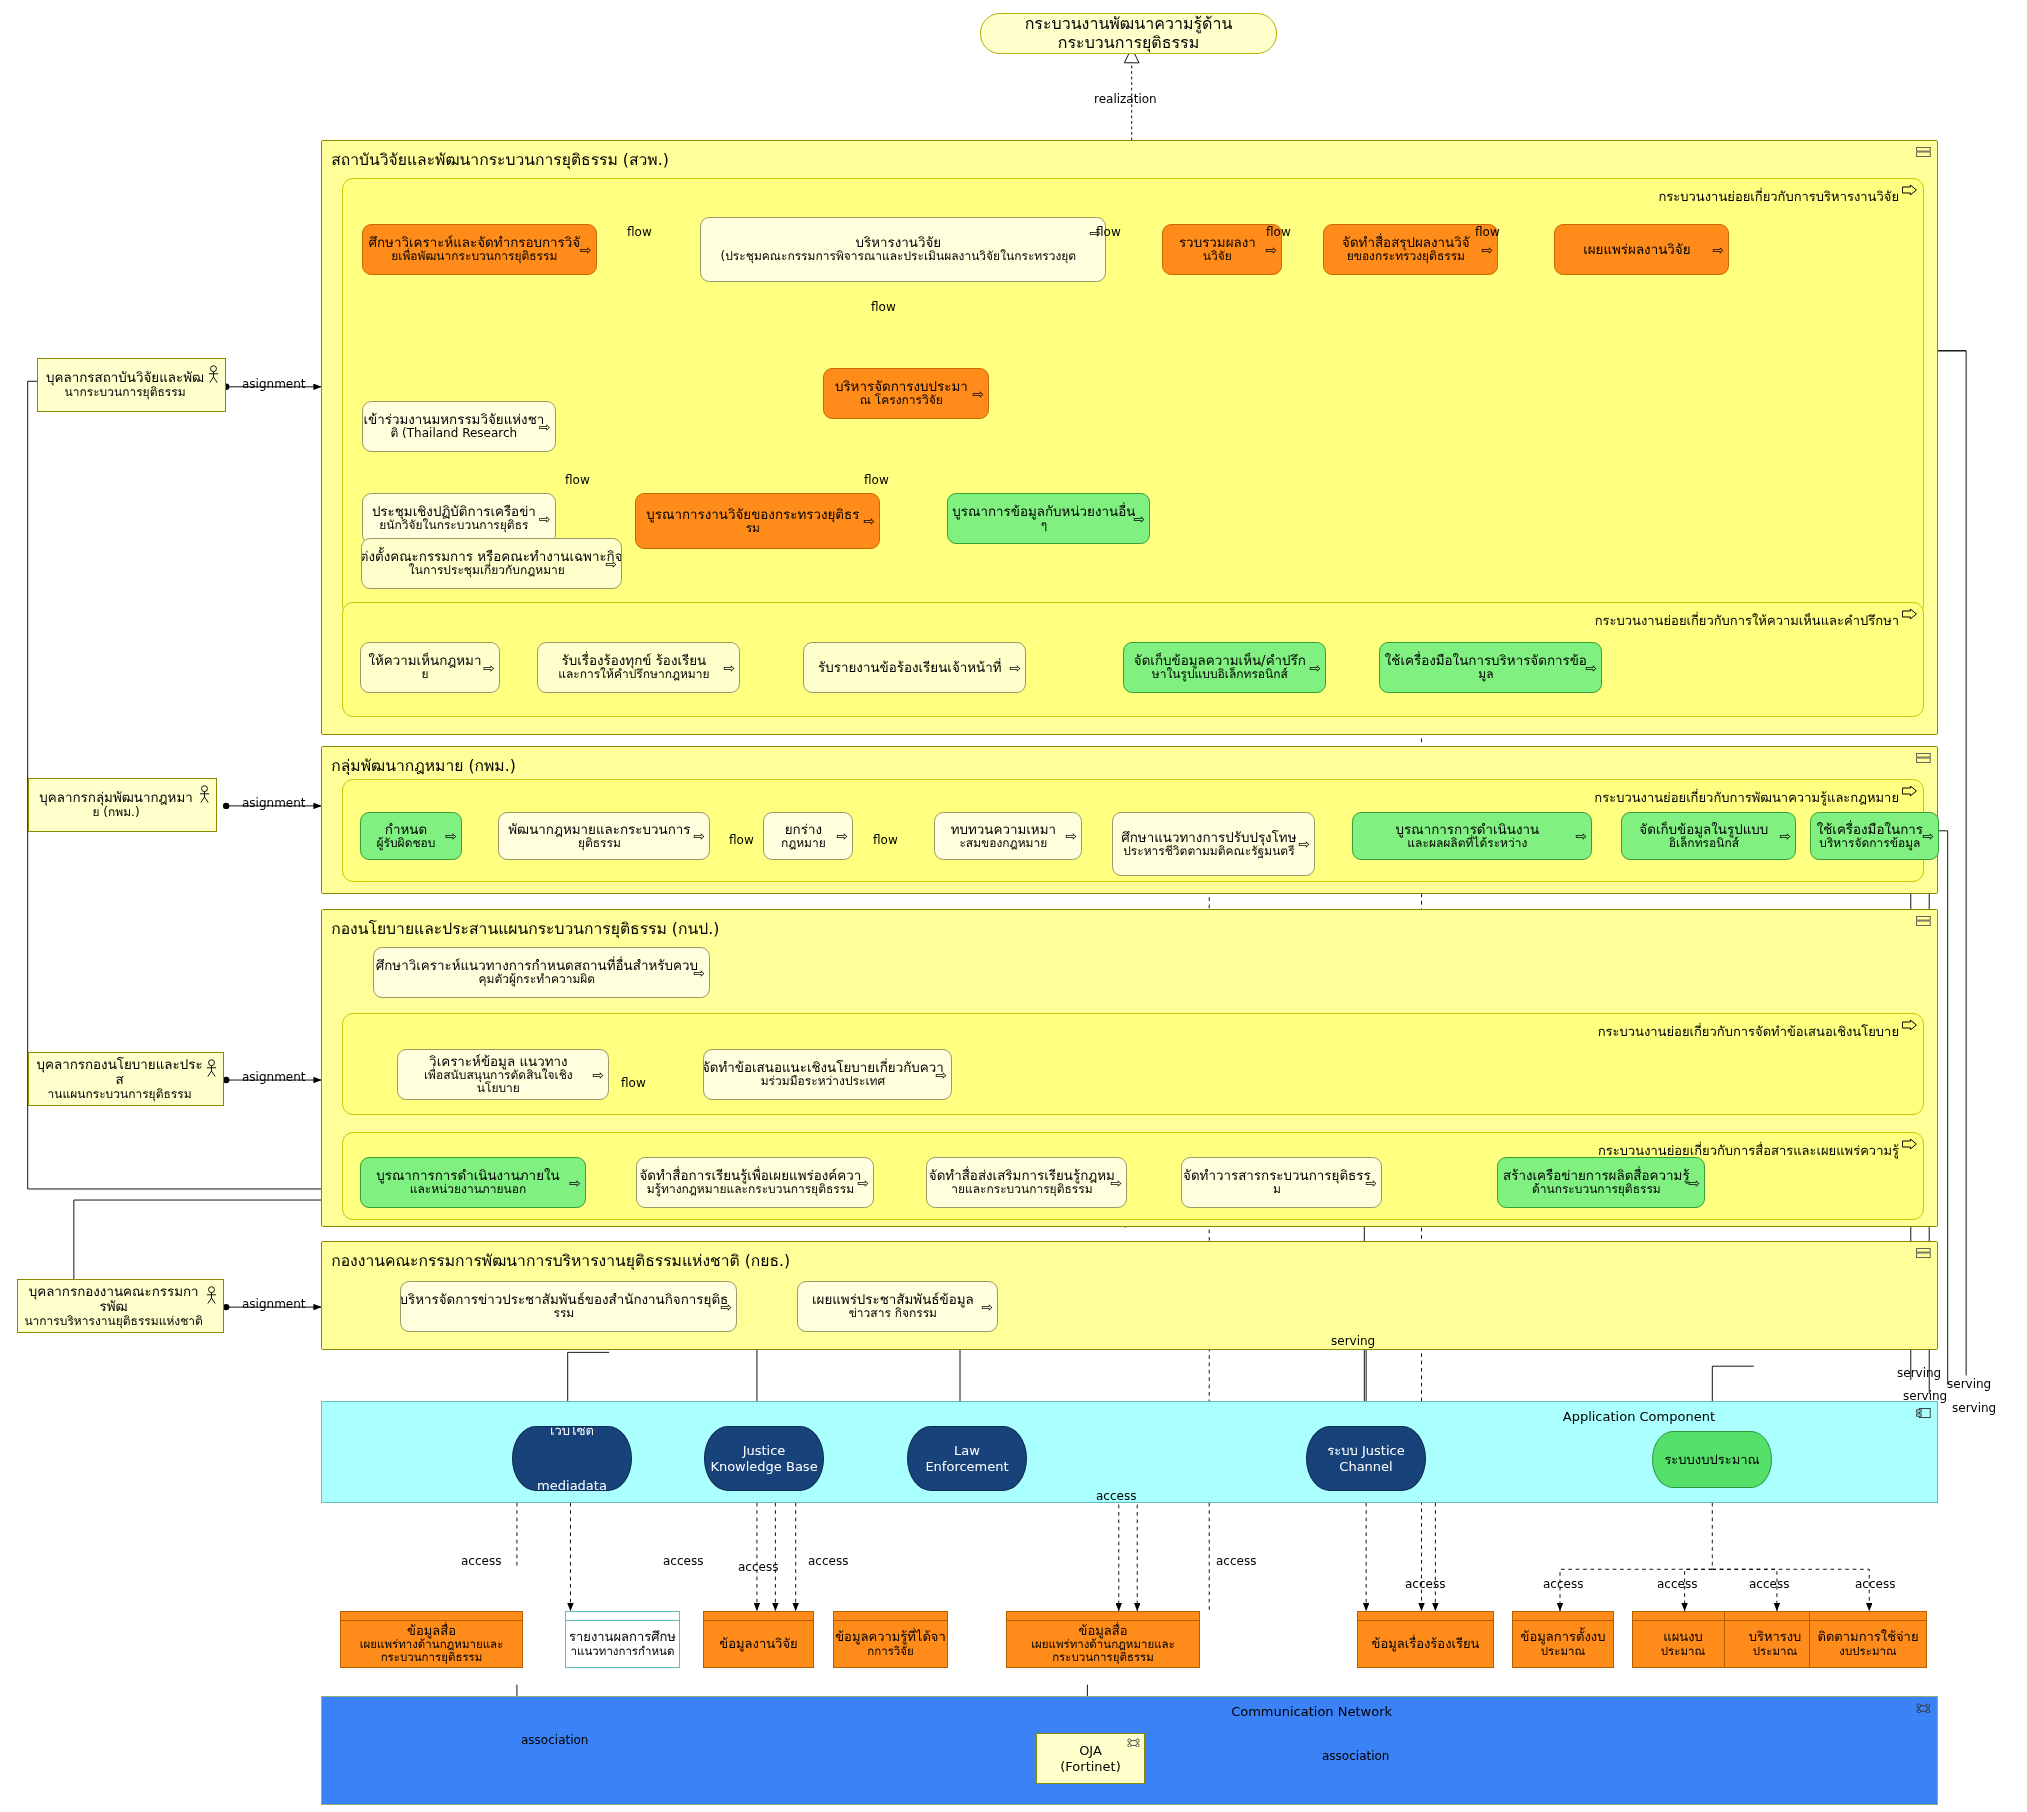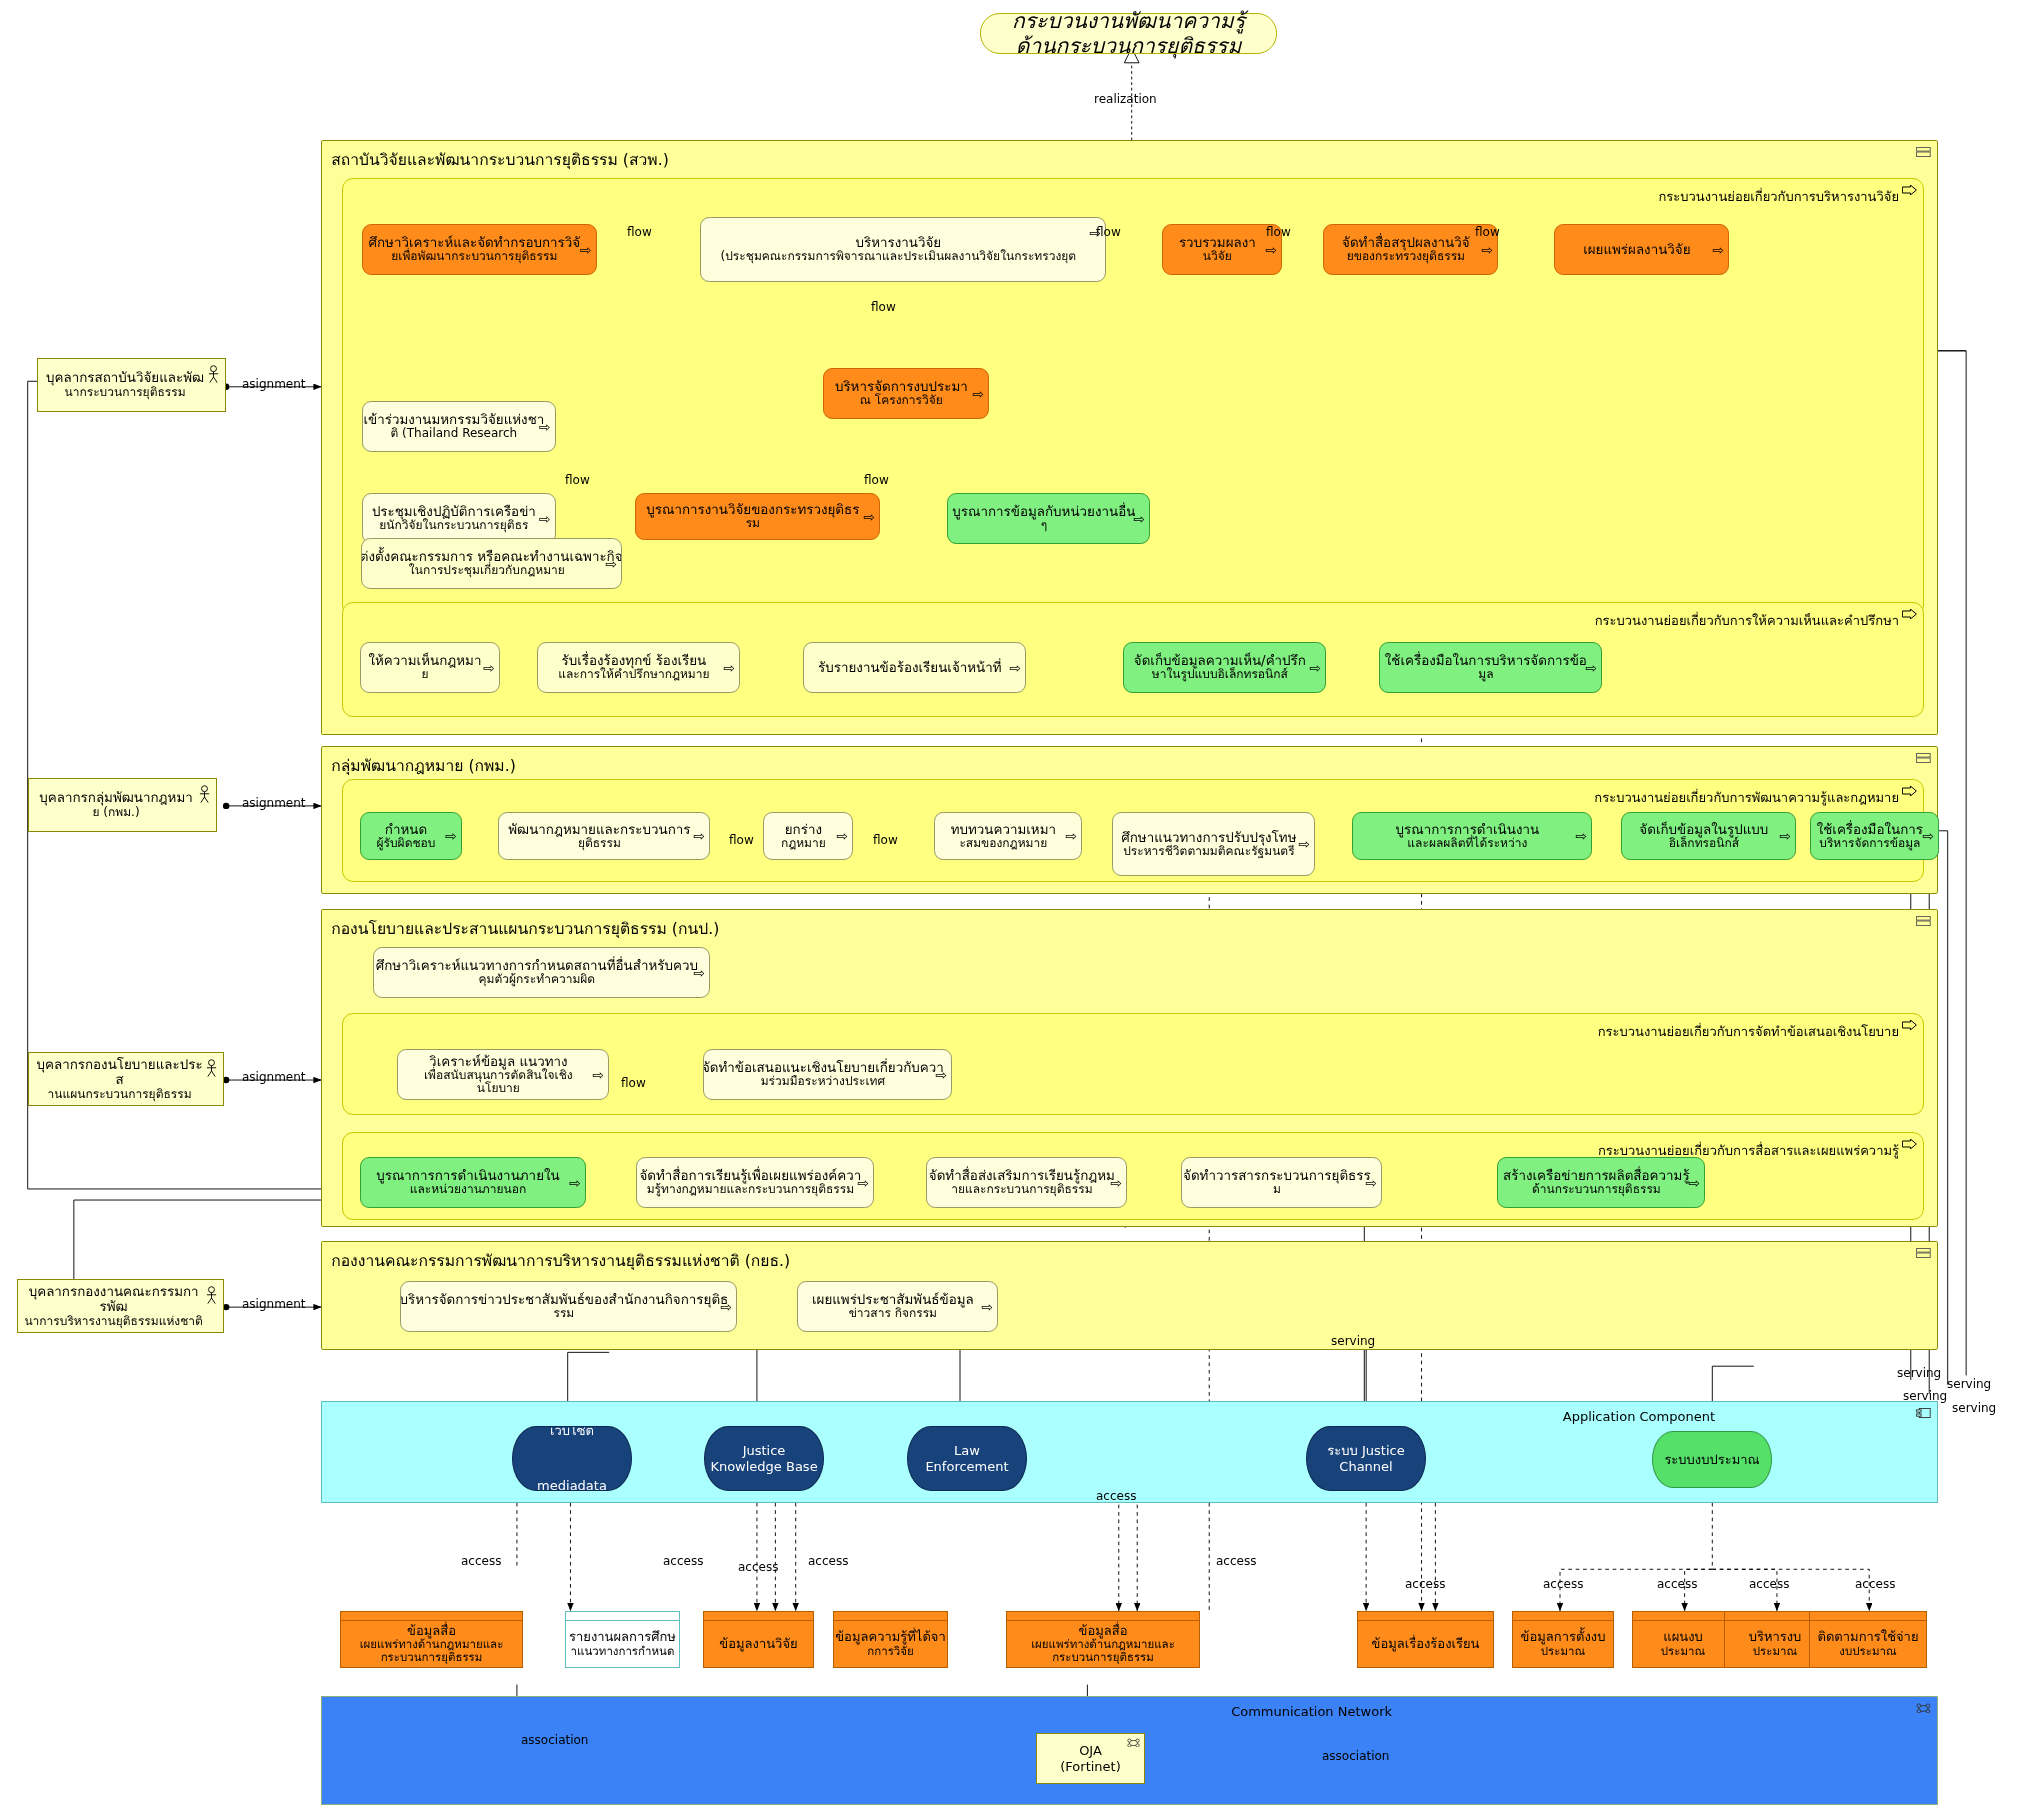--- a/index.html
+++ b/index.html
@@ -6,21 +6,21 @@
   body{font-family:"DejaVu Sans","Liberation Sans",sans-serif;}
   #canvas{position:relative;width:2028px;height:1813px;overflow:hidden;background:#fff;}
 
   
   .abs{position:absolute;box-sizing:border-box;}
 
   
   .pill{
     background:#ffffcc;border:0.9px solid #b3b300;border-radius:20px;
     display:flex;align-items:center;justify-content:center;text-align:center;
-    font-size:21px;color:#000;padding:11px 13px;line-height:1.15;font-style:italic;
+    font-size:16px;color:#000;padding:11px 13px;line-height:1.15;
   }
 
   
   .grp{
     background:#ffff99;border:0.9px solid #8a8a00;border-radius:1.8px;
   }
   .grp > .grp-title{
     position:absolute;left:9.2px;top:5.5px;font-size:15.7px;color:#000;white-space:nowrap;
   }
   .sub{
@@ -250,21 +250,21 @@
         <span class="l2">ติ (Thailand Research</span>
         <span class="arrowglyph">⇨</span>
       </div>
 
       <div class="abs proc p-cream" style="left:18.5px;top:314px;width:194px;height:51px;">
         <span class="l1">ประชุมเชิงปฏิบัติการเครือข่า</span>
         <span class="l2">ยนักวิจัยในกระบวนการยุติธร</span>
         <span class="arrowglyph">⇨</span>
       </div>
 
-      <div class="abs proc p-orange" style="left:292px;top:314px;width:245px;height:47px;text-align:right;">
+      <div class="abs proc p-orange" style="left:292px;top:314px;width:245px;height:56px;text-align:right;">
         <span class="l1">บูรณาการงานวิจัยของกระทรวงยุติธร</span>
         <span class="l2">รม</span>
         <span class="arrowglyph">⇨</span>
       </div>
 
       <div class="abs proc p-green" style="left:604px;top:314px;width:203px;height:51px;">
         <span class="l1">บูรณาการข้อมูลกับหน่วยงานอื่น</span>
         <span class="l2">ๆ</span>
         <span class="arrowglyph">⇨</span>
       </div>

